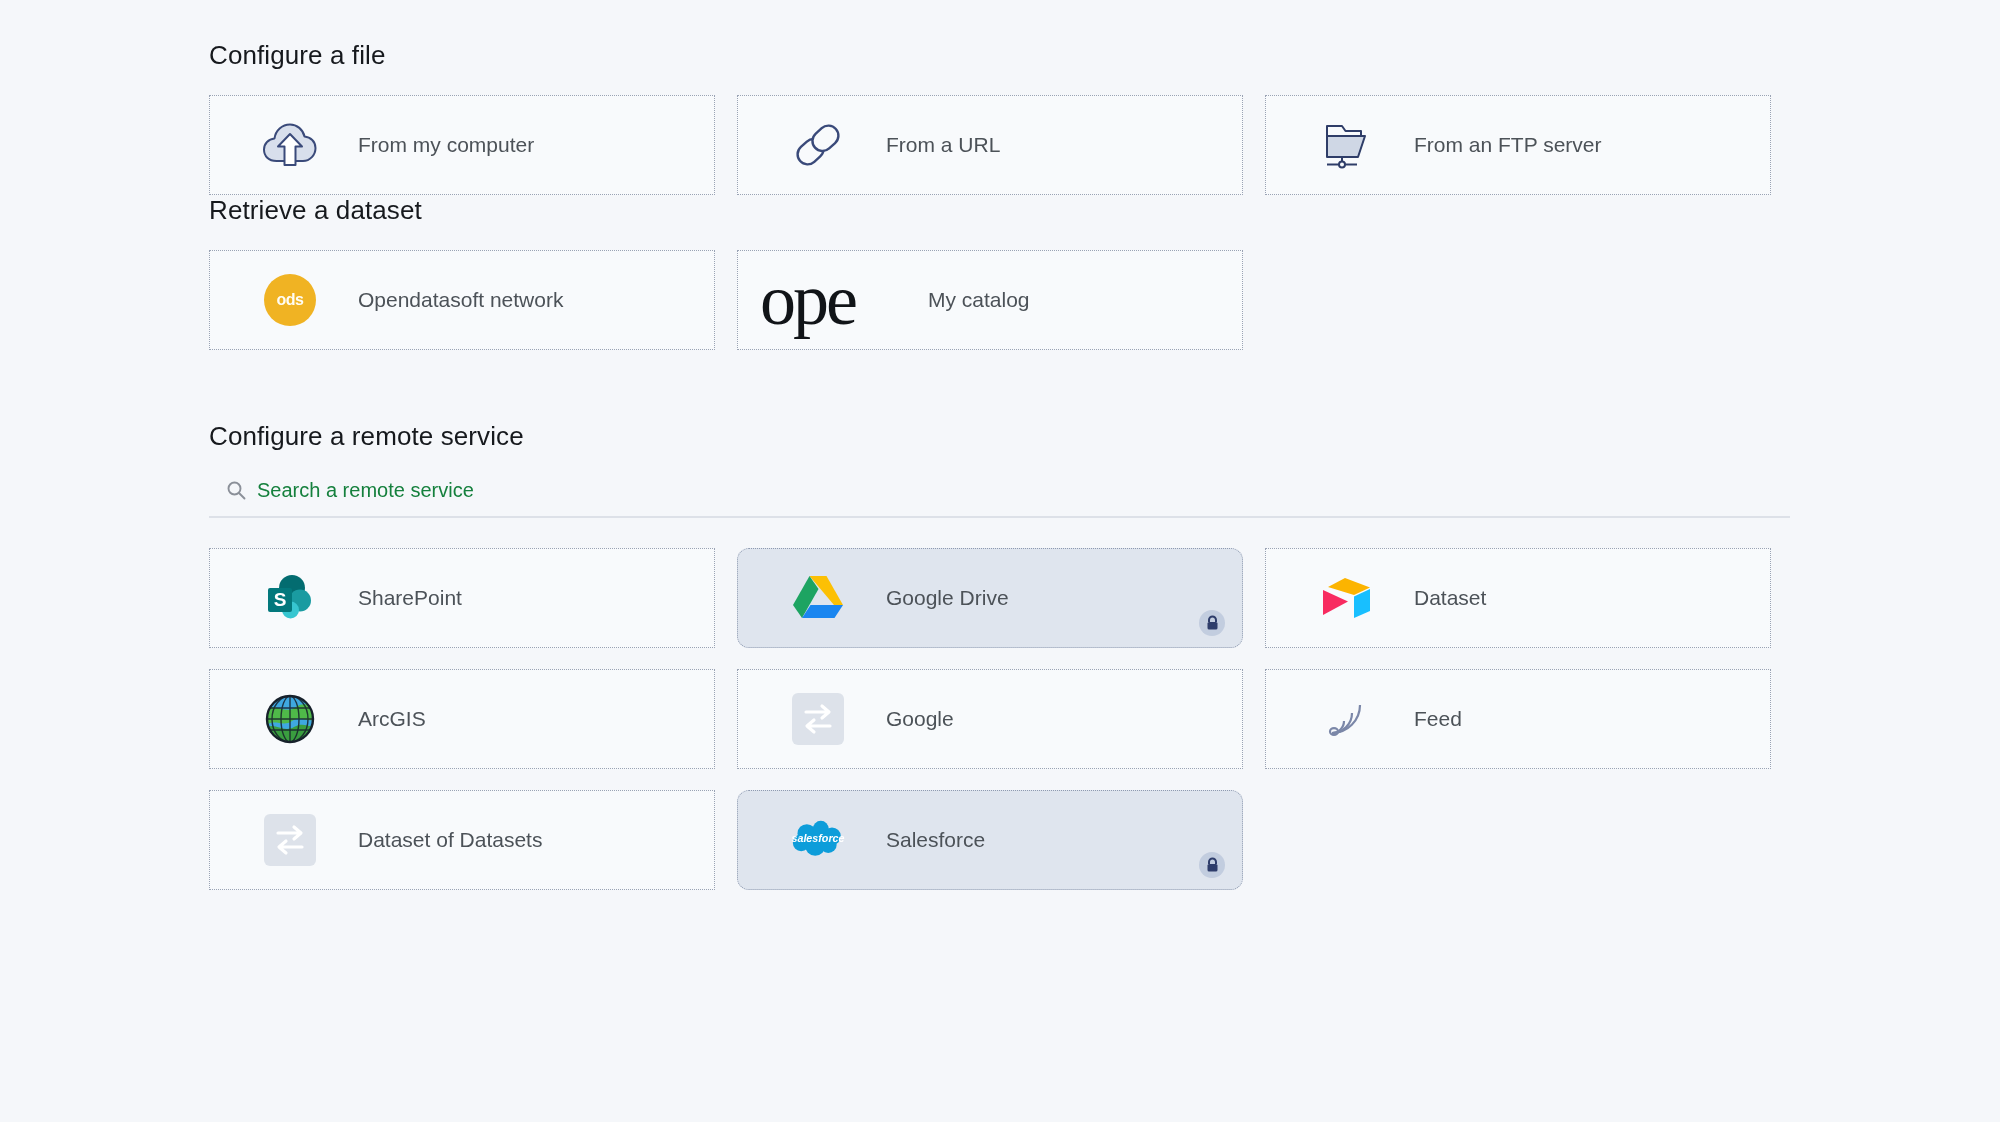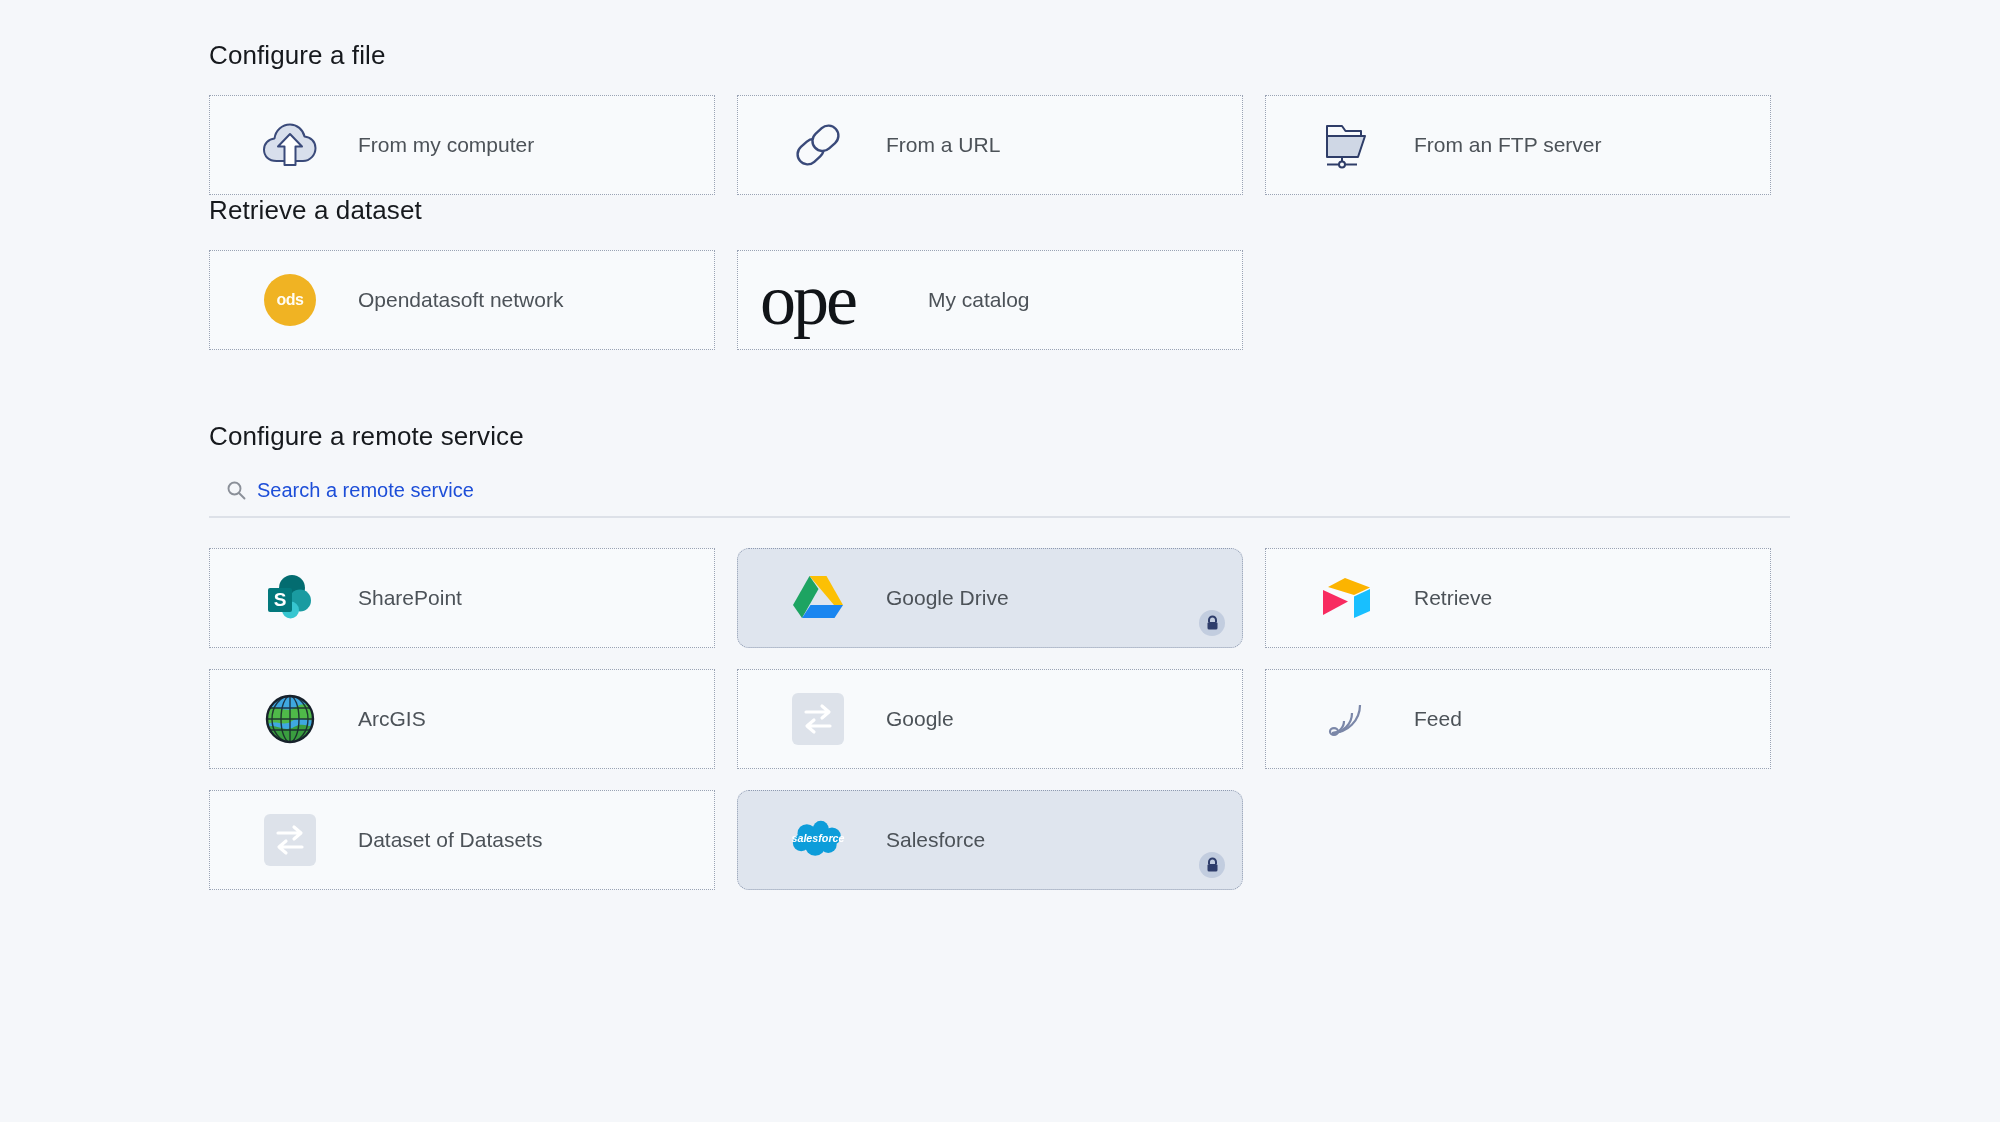--- a/index.html
+++ b/index.html
@@ -101,21 +101,21 @@
     padding: 0 0 14px 17px;
   }
   .search-icon-wrap {
     width: 20px; height: 20px;
     display: flex; align-items: center; justify-content: center;
     flex: 0 0 20px;
   }
   .search-text {
     margin-left: 11px;
     font-size: 20px;
-    color: #1d4ed8;
+    color: #15803d;
     user-select: none;
   }
 
   .services-grid { margin-top: 30px; }
 
   
   .ods-circle {
     width: 52px; height: 52px;
     border-radius: 50%;
     background: #f0b323;
@@ -272,21 +272,21 @@
       </div>
 
       <div class="card">
         <span class="card-icon">
           <svg width="56" height="48" viewBox="0 0 56 48">
             <path d="M27 4 L52 13.5 L36 21 L10 13 Z" fill="#fcb400"></path>
             <path d="M36 22.5 L52 15 L52 37 L36 44 Z" fill="#18bfff"></path>
             <path d="M5 16 L30 27.5 L5 41 Z" fill="#f82b60"></path>
           </svg>
         </span>
-        <span class="card-label">Retrieve</span>
+        <span class="card-label">Dataset</span>
       </div>
 
       <div class="card">
         <span class="card-icon">
           <svg width="52" height="52" viewBox="0 0 52 52">
             <defs>
               <clipPath id="globeclip">
                   <circle cx="26" cy="26" r="23"></circle>
                 </clipPath>
             </defs>

